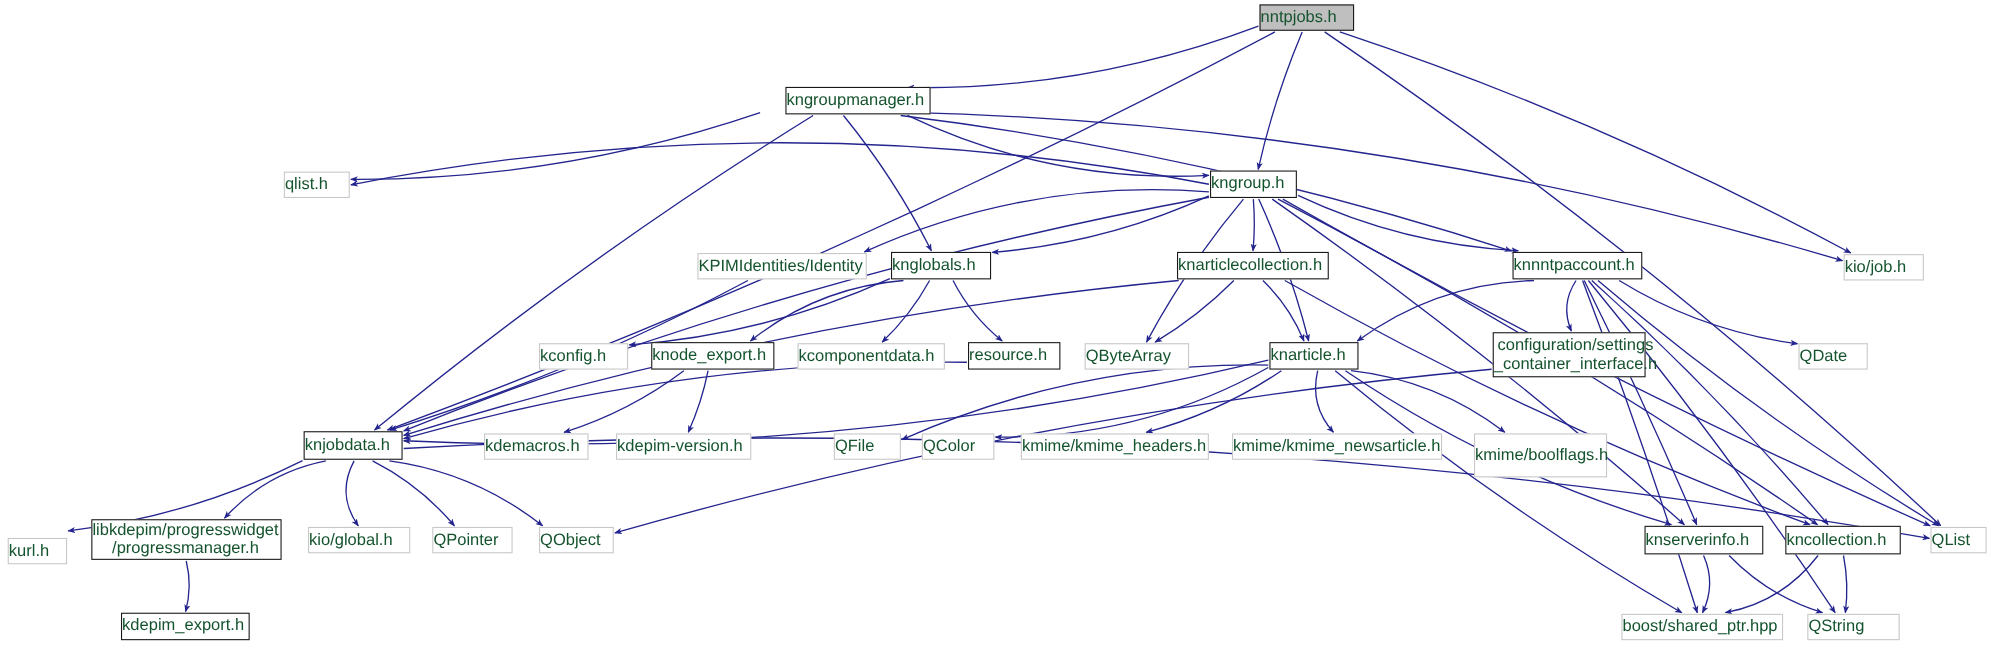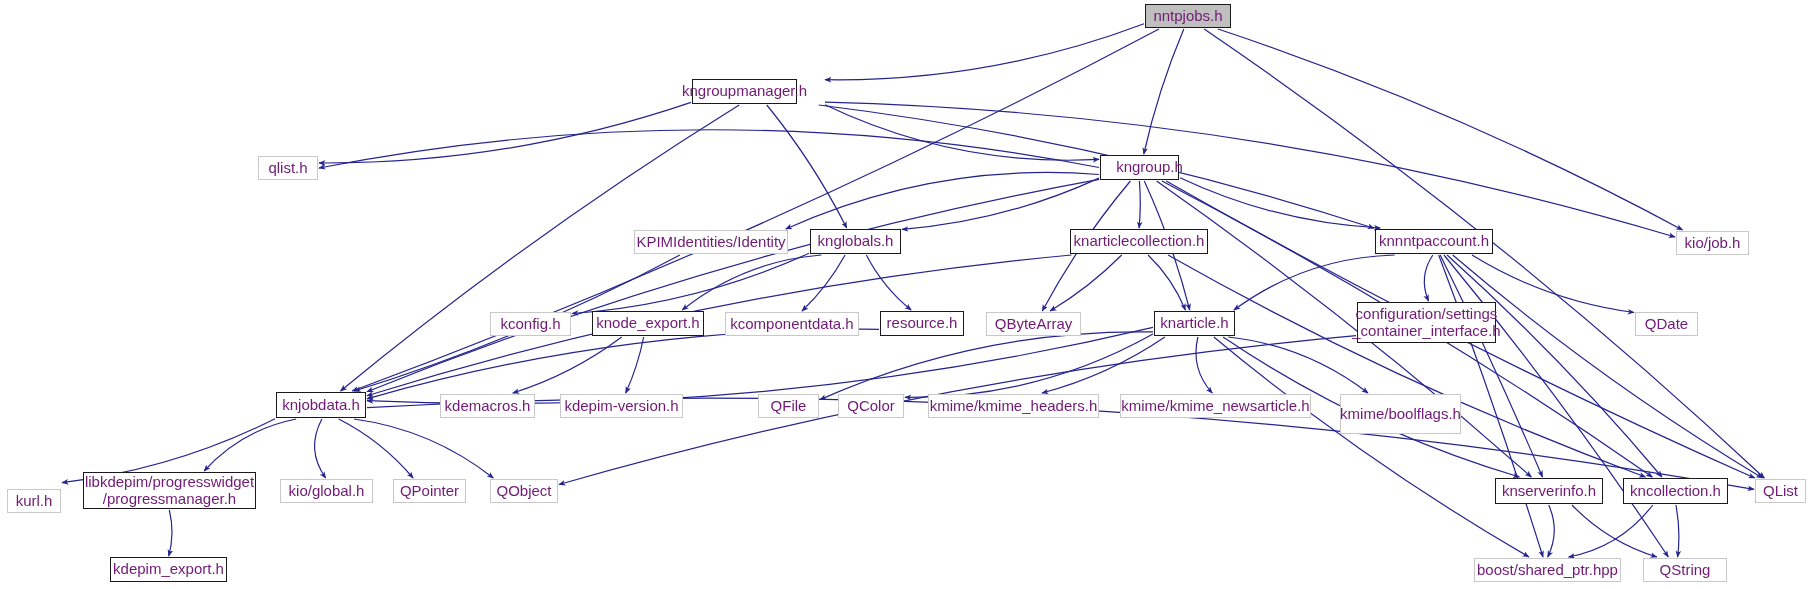--- a/index.html
+++ b/index.html
@@ -9,25 +9,24 @@
     background:#ffffff;
     font-family:"Liberation Sans", sans-serif;
     overflow:hidden;
   }
   #edges{position:absolute;left:0;top:0;width:1810px;height:589px;}
   .node{
     position:absolute;
     box-sizing:border-box;
     display:flex;
     align-items:center;
-    justify-content:center;
     text-align:center;
     font-size:15px;
     line-height:1.1;
-    color:#701a75;
+    color:#14532d;
     background:#ffffff;
     white-space:pre-line;
     z-index:5;
   }
   .node.ext{border:1px solid #c8c8c8;}
   .node.local{border:1px solid #1a1a1a;}
   .node.root{border:1px solid #1a1a1a;background:#bfbfbf;}
   .node span{pointer-events:none;}
 </style>
 </head>
@@ -98,23 +97,23 @@
       <path d="M 169.3 510.0 Q 175.0 533.1 168.7 556.0" fill="none" stroke="#24248f" stroke-width="1.2" marker-end="url(#ah)"></path>
       <path d="M 1548.7 505.0 Q 1560.3 531.2 1547.7 557.0" fill="none" stroke="#24248f" stroke-width="1.2" marker-end="url(#ah)"></path>
       <path d="M 1571.9 505.0 Q 1607.6 541.9 1656.8 557.0" fill="none" stroke="#24248f" stroke-width="1.2" marker-end="url(#ah)"></path>
       <path d="M 1652.8 505.0 Q 1620.5 547.0 1568.6 557.0" fill="none" stroke="#24248f" stroke-width="1.2" marker-end="url(#ah)"></path>
       <path d="M 1675.9 505.0 Q 1680.9 530.9 1677.6 557.0" fill="none" stroke="#24248f" stroke-width="1.2" marker-end="url(#ah)"></path>
       <path d="M 1356.0 335.7 Q 950.5 372.4 559.0 484.5" fill="none" stroke="#24248f" stroke-width="1.2" marker-end="url(#ah)"></path>
       <path d="M 679.9 255.0 Q 523.7 338.6 354.5 391.0" fill="none" stroke="#24248f" stroke-width="1.2" marker-end="url(#ah)"></path>
     </svg>
   <div id="nodes">
       <div class="node root" style="left: 1145px; top: 4px; width: 86px; height: 24px;"><span>nntpjobs.h</span></div>
-      <div class="node local" style="left: 692px; top: 79px; width: 105px; height: 25px;"><span>kngroupmanager.h</span></div>
+      <div class="node local" style="left: 714px; top: 79px; width: 132px; height: 25px;"><span>kngroupmanager.h</span></div>
       <div class="node ext" style="left: 258px; top: 156px; width: 60px; height: 24px;"><span>qlist.h</span></div>
-      <div class="node local" style="left: 1100px; top: 155px; width: 79px; height: 25px; padding-left: 20px;"><span>kngroup.h</span></div>
+      <div class="node local" style="left: 1100px; top: 155px; width: 79px; height: 25px;"><span>kngroup.h</span></div>
       <div class="node ext" style="left: 634px; top: 230px; width: 154px; height: 24px;"><span>KPIMIdentities/Identity</span></div>
       <div class="node local" style="left: 810px; top: 229px; width: 91px; height: 25px;"><span>knglobals.h</span></div>
       <div class="node local" style="left: 1070px; top: 229px; width: 138px; height: 25px;"><span>knarticlecollection.h</span></div>
       <div class="node local" style="left: 1375px; top: 229px; width: 118px; height: 25px;"><span>knnntpaccount.h</span></div>
       <div class="node ext" style="left: 1676px; top: 231px; width: 73px; height: 24px;"><span>kio/job.h</span></div>
       <div class="node ext" style="left: 490px; top: 312px; width: 81px; height: 24px;"><span>kconfig.h</span></div>
       <div class="node local" style="left: 592px; top: 311px; width: 112px; height: 25px;"><span>knode_export.h</span></div>
       <div class="node ext" style="left: 725px; top: 312px; width: 134px; height: 24px;"><span>kcomponentdata.h</span></div>
       <div class="node local" style="left: 880px; top: 311px; width: 84px; height: 25px;"><span>resource.h</span></div>
       <div class="node ext" style="left: 986px; top: 312px; width: 95px; height: 24px;"><span>QByteArray</span></div>

